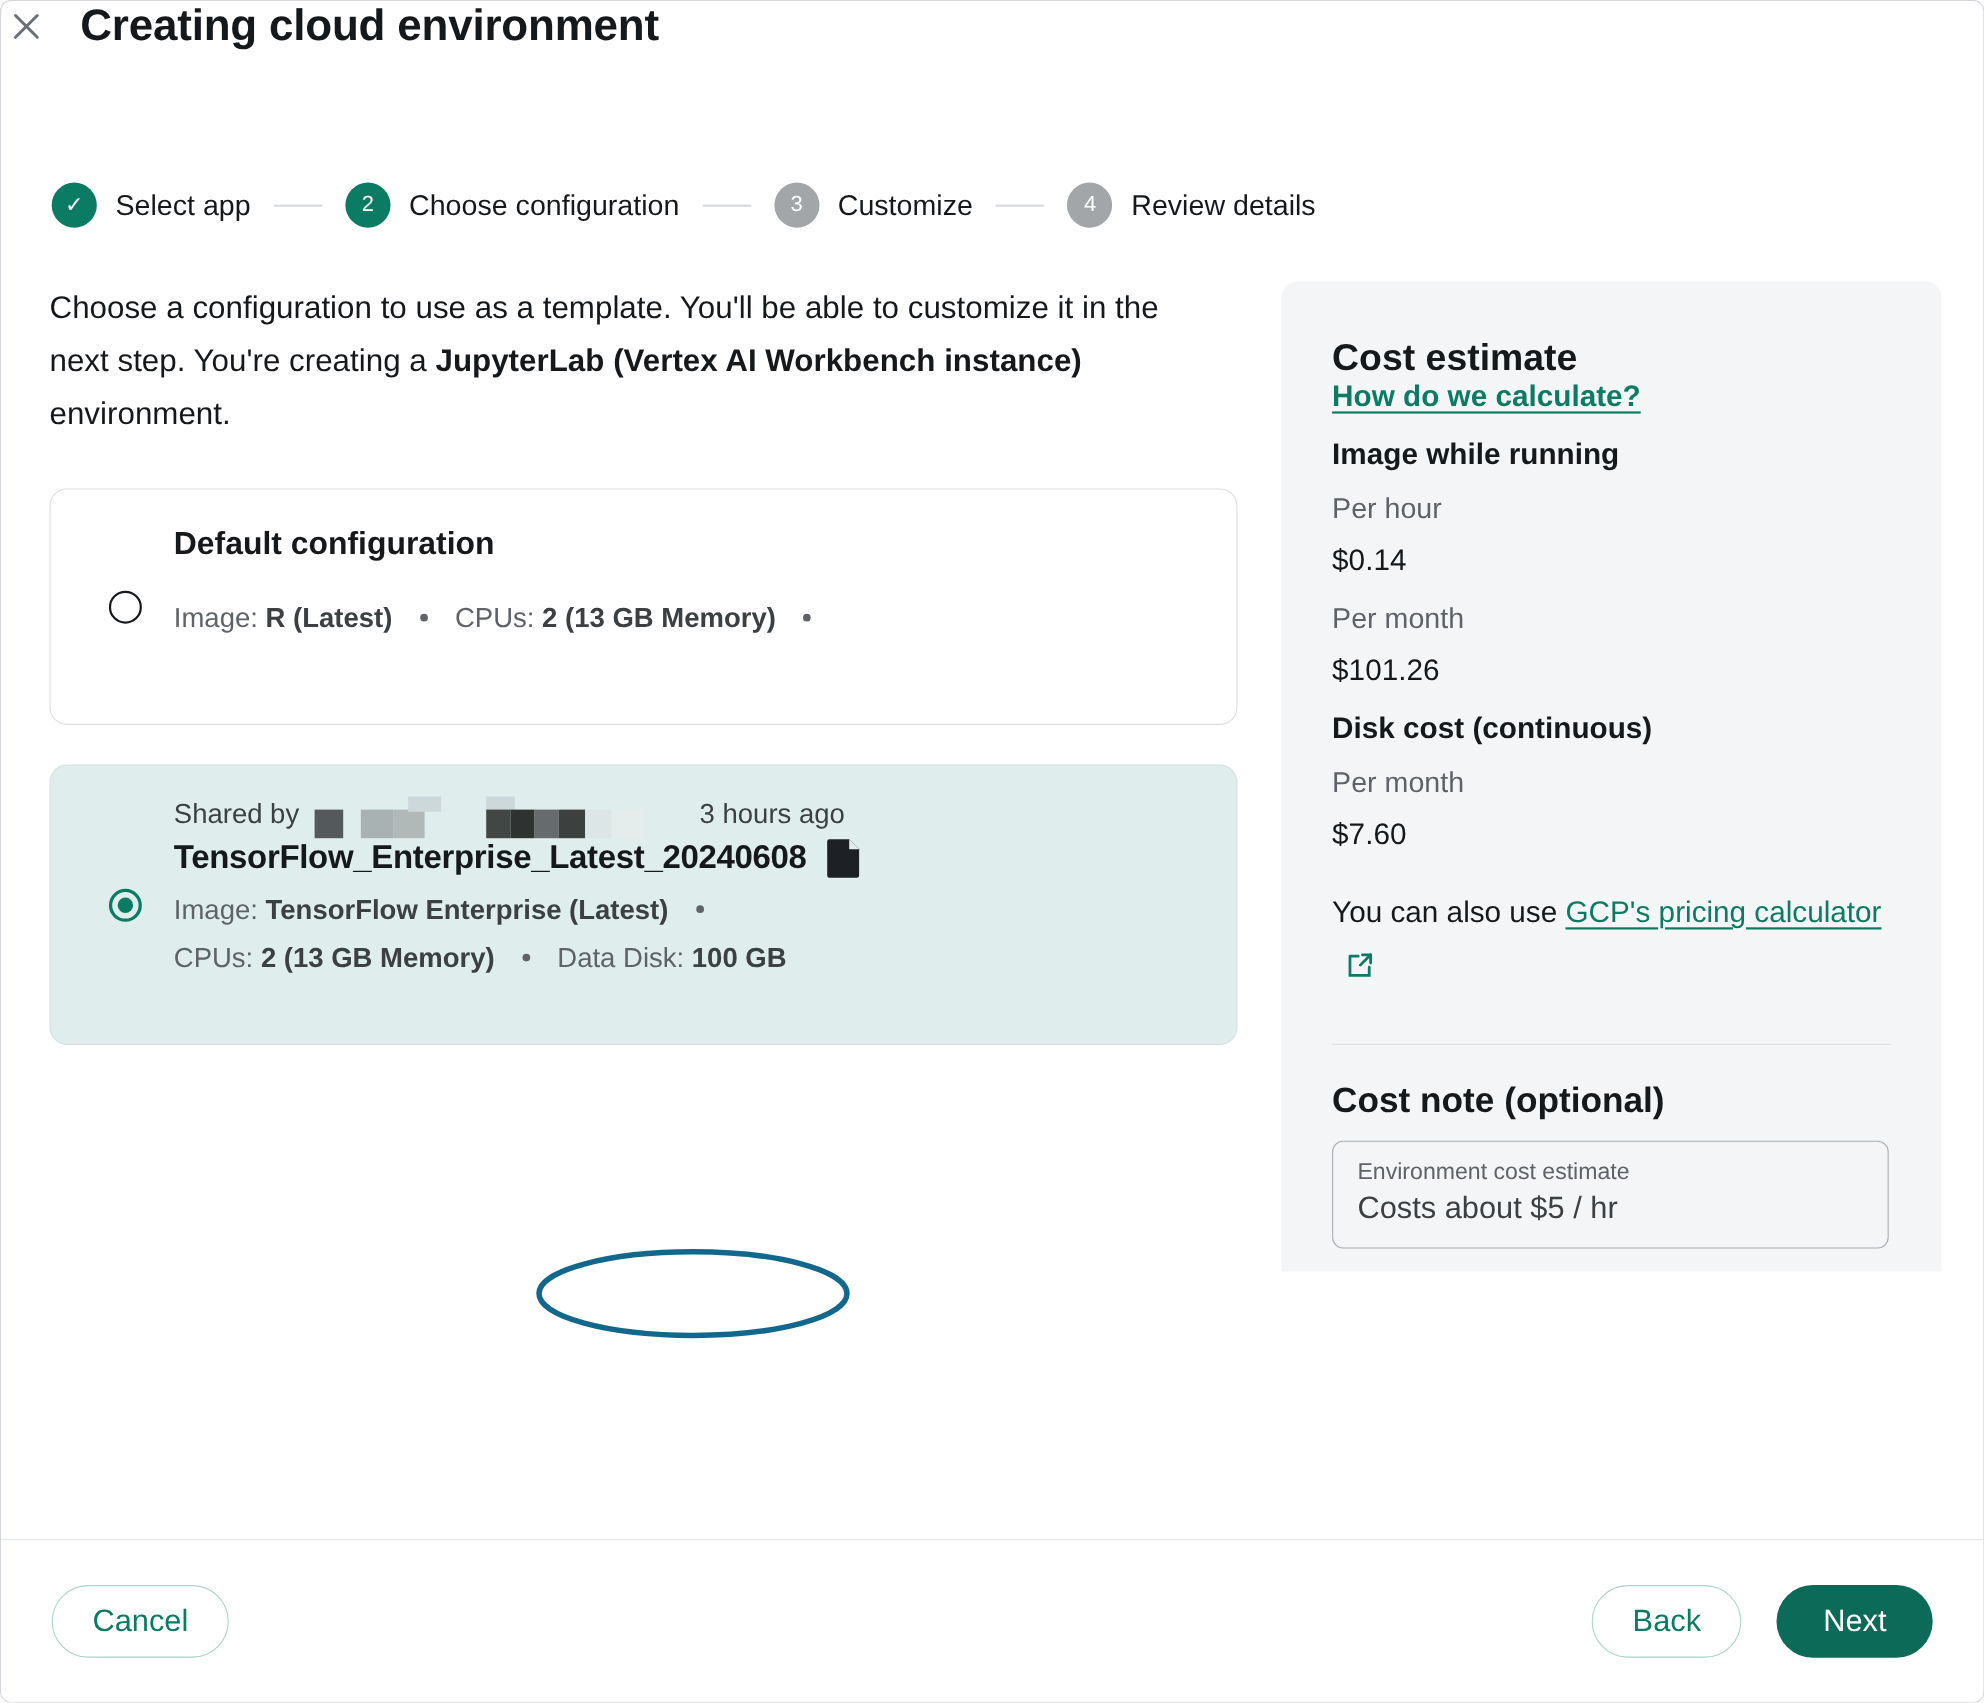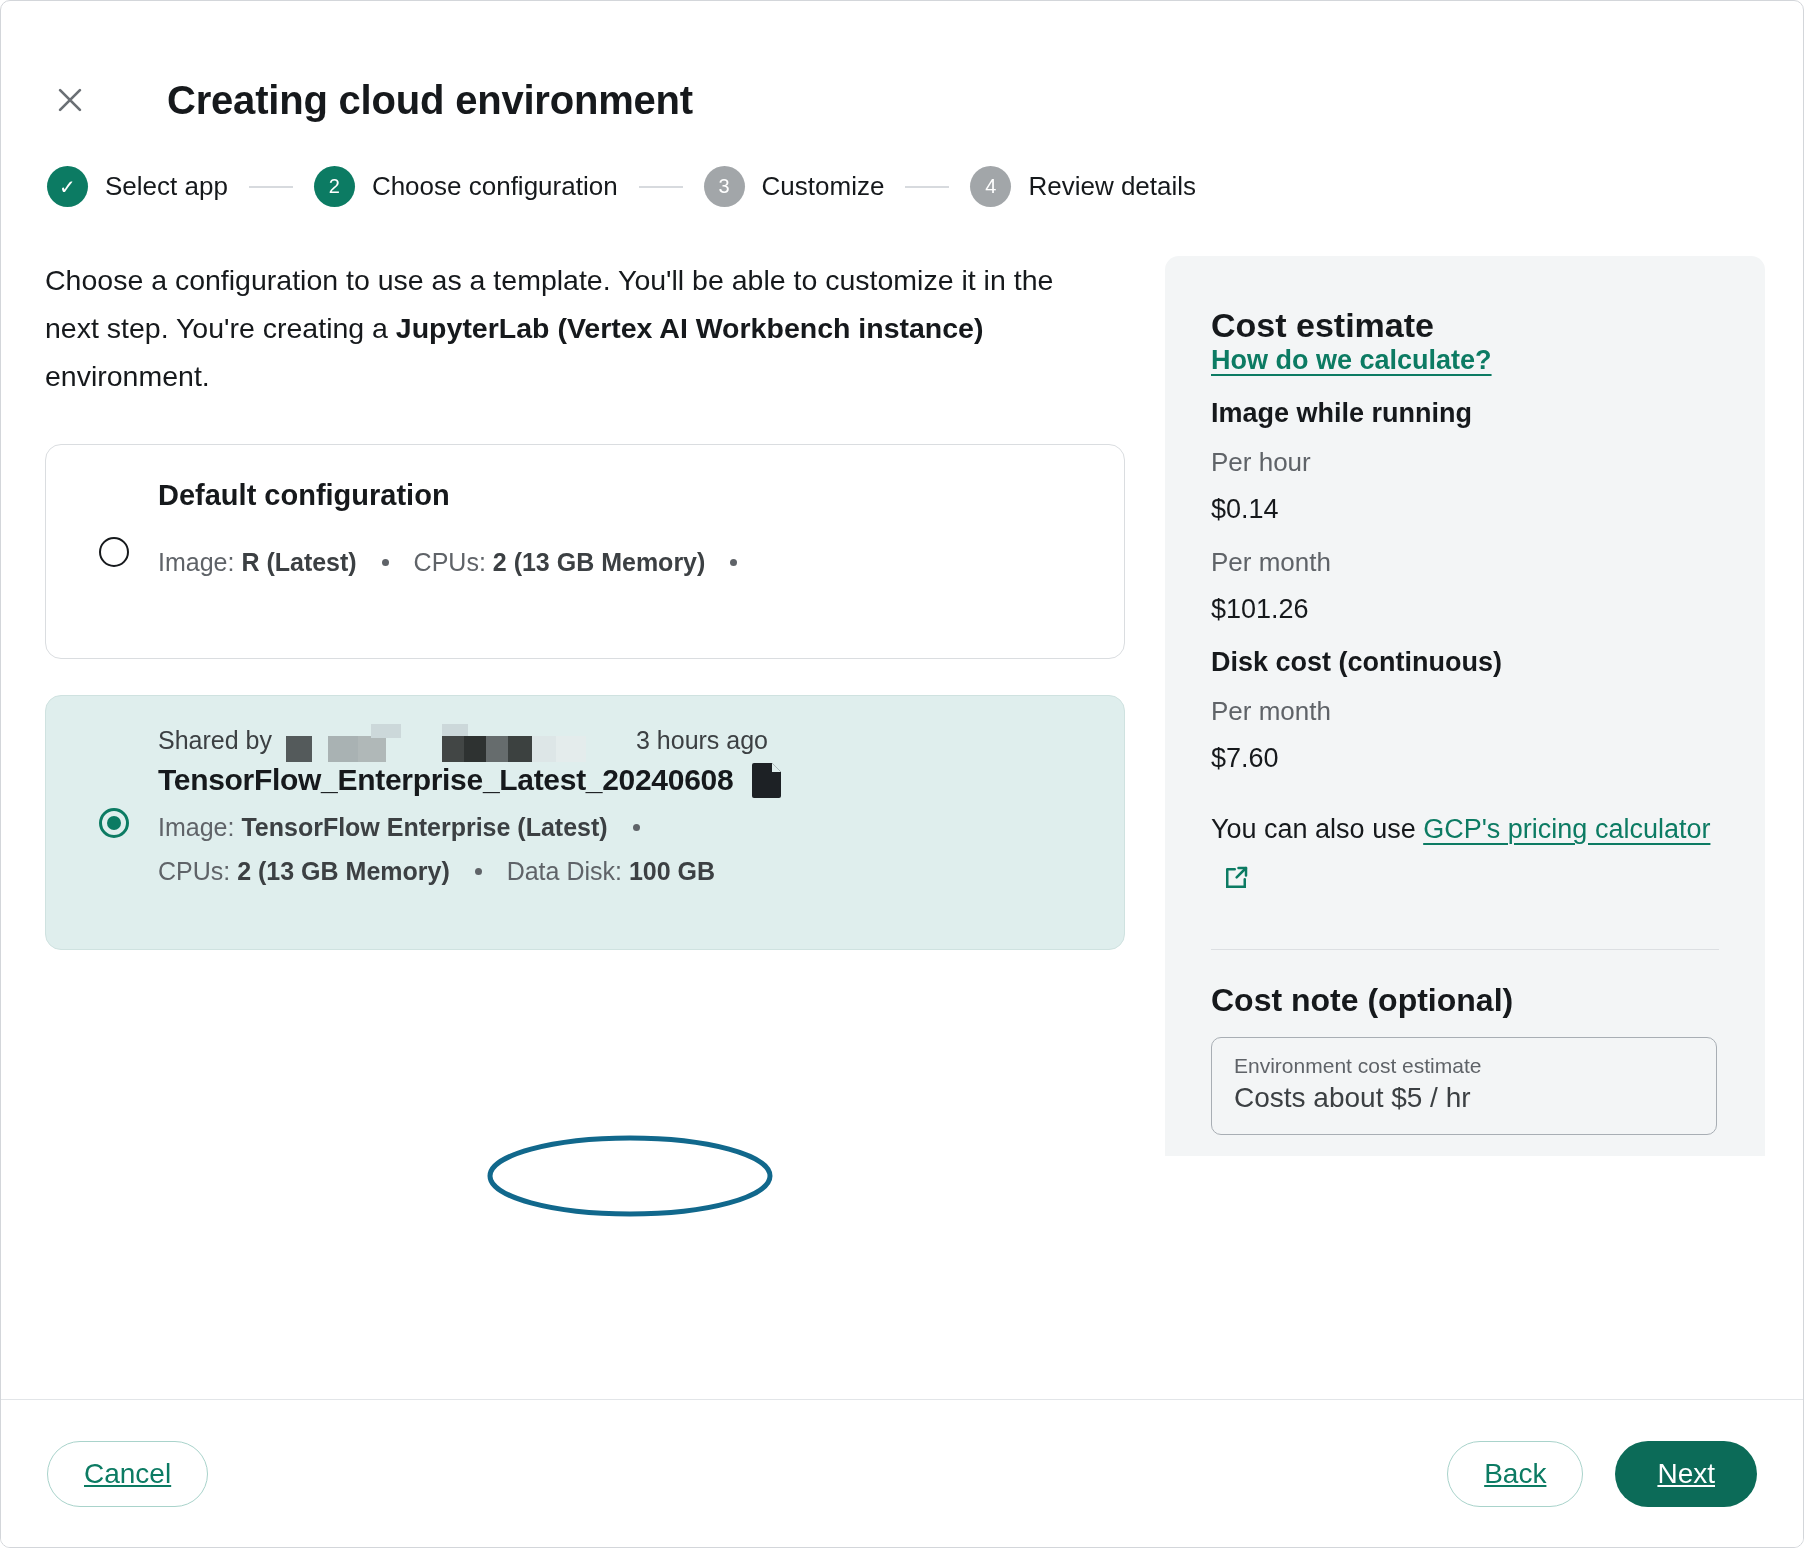--- a/index.html
+++ b/index.html
@@ -22,24 +22,22 @@
     border-radius: 10px;
   }
 
   
   .header {
     position: absolute;
     left: 0; top: 0;
     width: 100%;
     height: 122px;
     display: flex;
-    align-items: flex-end;
-    padding-left: 46px;
-    box-sizing: border-box;
-    gap: 48px;
+    align-items: flex-start;
+    box-sizing: border-box;
   }
   .close-btn {
     width: 46px; height: 46px;
     display: flex; align-items: center; justify-content: center;
     cursor: pointer;
     flex: none;
   }
   .close-btn svg { display:block; }
   .page-title {
     margin-left: 26px;
@@ -332,21 +330,20 @@
   }
   .btn {
     border-radius: 999px;
     font-size: 28px;
     display: inline-flex;
     align-items: center;
     justify-content: center;
     cursor: pointer;
     box-sizing: border-box;
     white-space: nowrap;
-    text-decoration: underline;
   }
   .btn-outline {
     border: 1.6px solid #a9d3cb;
     background: #ffffff;
     color: #0c7b63;
     height: 66px;
     padding: 0 36px;
   }
   .btn-primary {
     background: #0c6b58;

